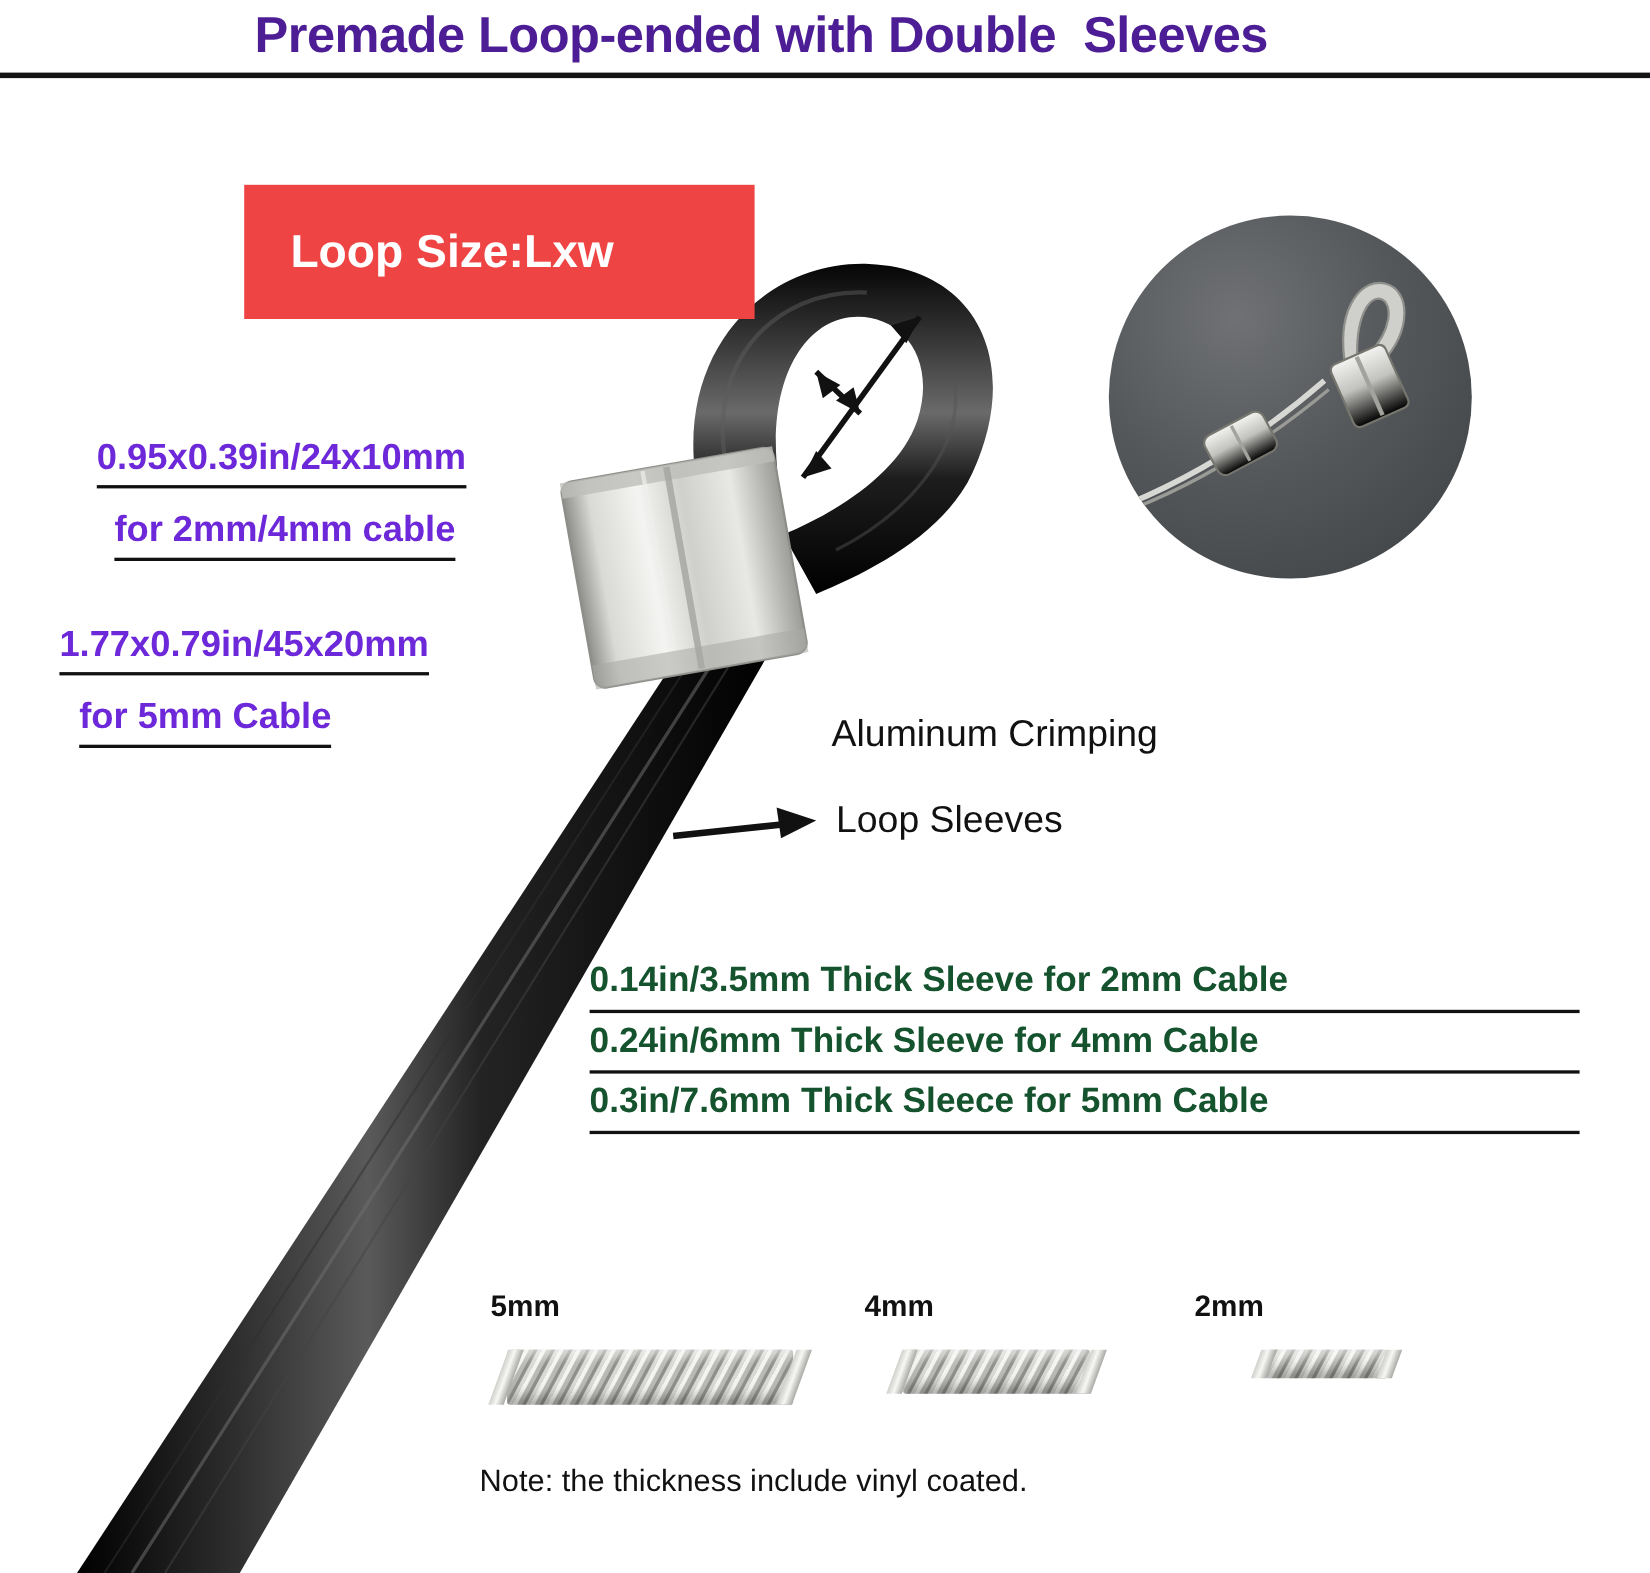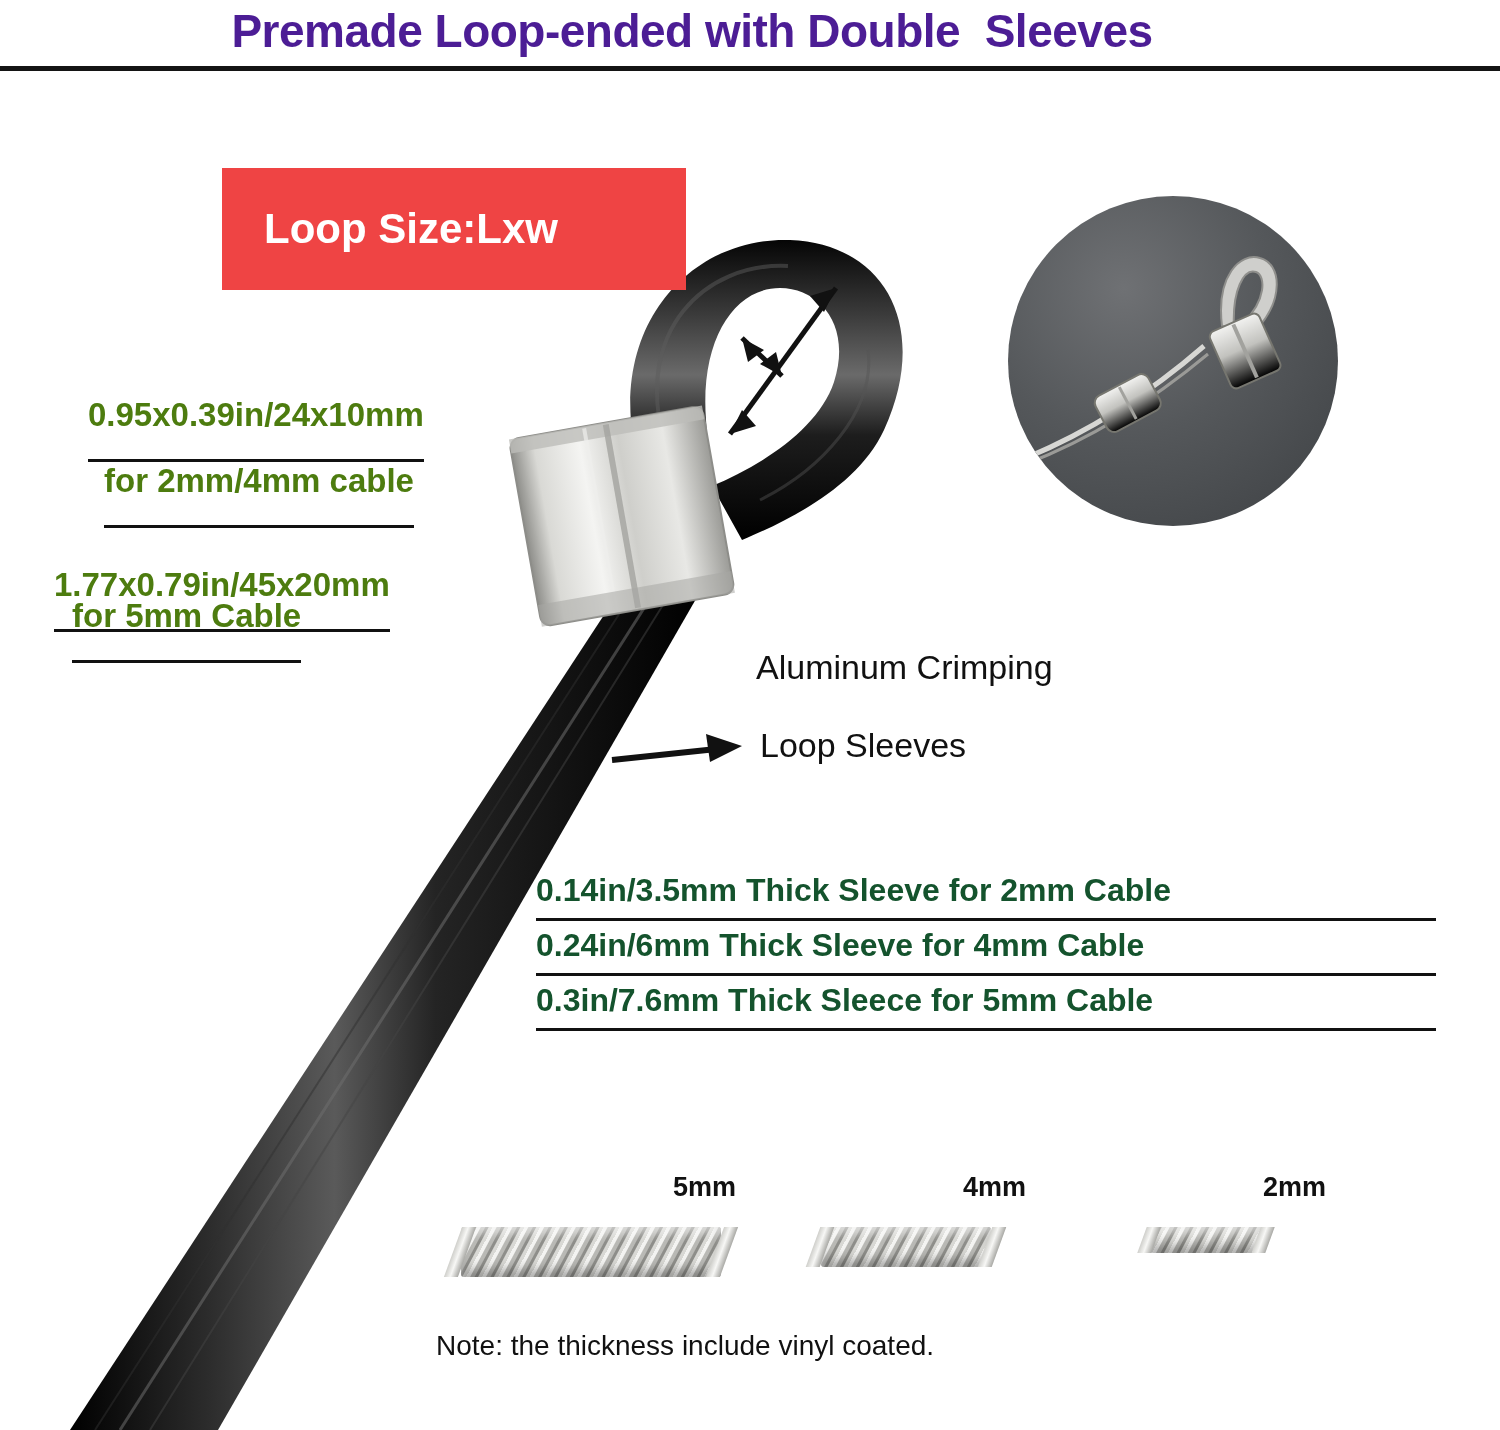--- a/index.html
+++ b/index.html
@@ -61,29 +61,29 @@
     font-weight: bold;
     padding-left: 42px;
     letter-spacing: 0px;
   }
 
   
   .ul-text {
     position: absolute;
     font-size: 33px;
     font-weight: bold;
-    color: #4d7c0f;
+    color: #6d28d9;
     white-space: nowrap;
-    padding-bottom: 25px;
+    padding-bottom: 7px;
     border-bottom: 3px solid #111111;
   }
   #spec-loop-1 { left: 88px;  top: 396px; }
   #spec-loop-2 { left: 104px; top: 462px; }
   #spec-loop-3 { left: 54px;  top: 566px; }
-  #spec-loop-4 { left: 72px;  top: 597px; }
+  #spec-loop-4 { left: 72px;  top: 632px; }
 
   
   .plain-label {
     position: absolute;
     font-size: 34px;
     font-weight: normal;
     color: #111111;
     white-space: nowrap;
   }
   #label-alum { left: 756px; top: 648px; }
@@ -111,21 +111,21 @@
     color: #14532d;
     white-space: nowrap;
     padding: 6px 0 9px 0;
     border-bottom: 3px solid #111111;
   }
   .sleeve-specs .row:first-child { padding-top: 0; }
 
   
   .swatch {
     position: absolute;
-    text-align: right;
+    text-align: left;
   }
   .swatch .cap {
     font-size: 27px;
     font-weight: bold;
     color: #111111;
   }
   #swatch-5mm { left: 446px; top: 1172px; width: 290px; }
   #swatch-4mm { left: 786px; top: 1172px; width: 240px; }
   #swatch-2mm { left: 1086px; top: 1172px; width: 240px; }
 

